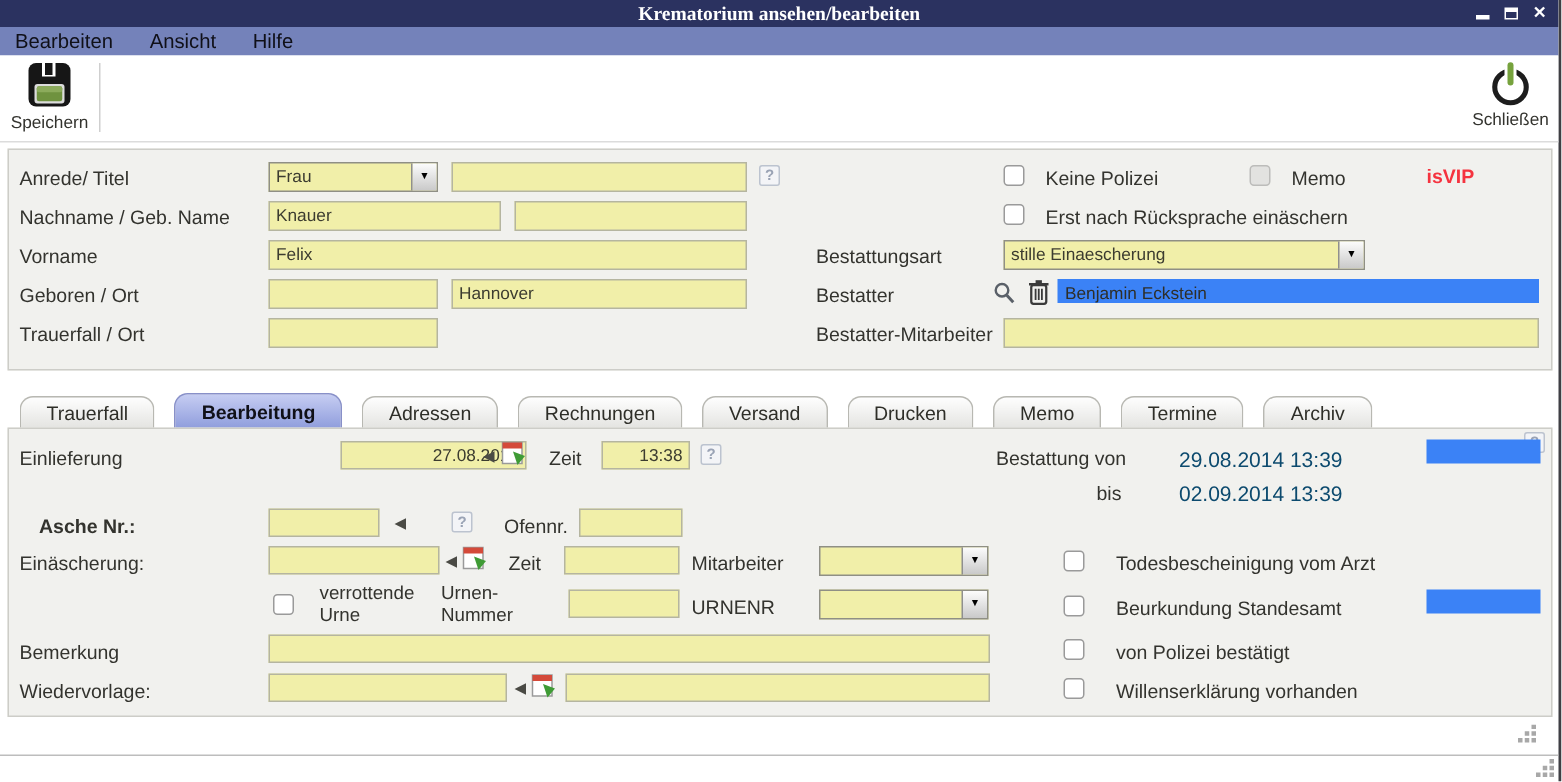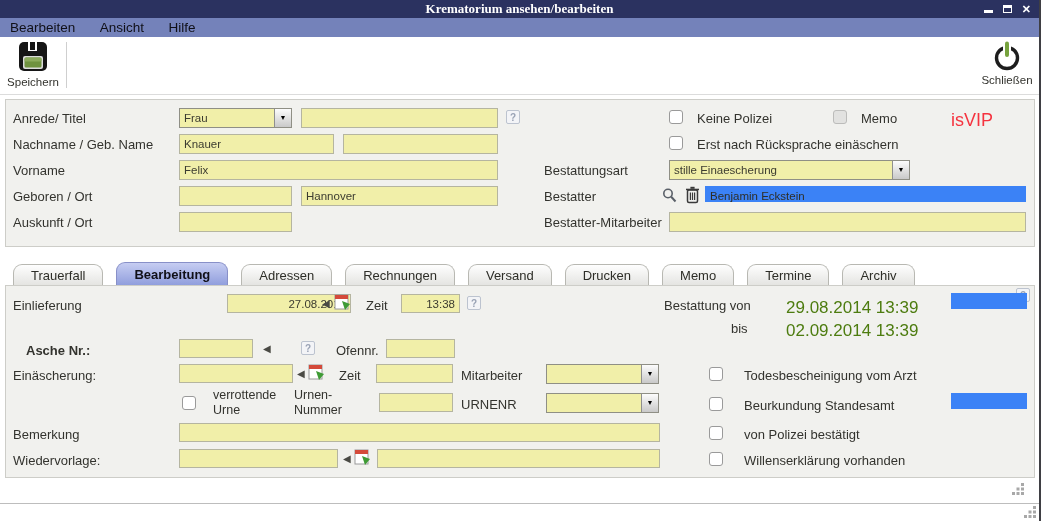--- a/index.html
+++ b/index.html
@@ -17,36 +17,36 @@
   .menubar{position:absolute;left:0;top:18px;width:100%;height:19px;background:#7482ba;}
   .menu-item{display:inline-block;padding:0 10px;font-size:13.5px;color:#101018;line-height:19px;}
   
   .toolbar{position:absolute;left:0;top:37px;width:100%;height:58px;background:#fff;border-bottom:1px solid #dcdcdc;box-sizing:border-box;}
   .toolbtn{position:absolute;top:3px;width:58px;height:52px;text-align:center;}
   .toolbtn .cap{display:block;margin-top:2px;font-size:11.5px;color:#33332e;}
   .tb-sep{position:absolute;left:66px;top:5px;width:1px;height:46px;background:#cfcfcf;}
   
   .panel{position:absolute;background:#f1f1ee;border:1px solid #cdcdc8;box-sizing:border-box;}
   .lbl{position:absolute;font-size:13px;color:#33332e;white-space:nowrap;}
-  .val{position:absolute;font-size:17px;color:#4d7c0f;white-space:nowrap;}
+  .val{position:absolute;font-size:14px;color:#0c4a6e;white-space:nowrap;}
   .yfield{position:absolute;background:#f1efa9;border:1px solid #b5b5a0;height:20px;box-sizing:border-box;
           font-family:"Liberation Sans",sans-serif;font-size:11.5px;color:#3c3c30;padding:0 4px;outline:none;}
   .yfield.ta-r{text-align:right;}
   .cyfield{position:absolute;background:#3b82f6;height:16px;font-size:11.5px;color:#2e2e28;
            line-height:20px;padding:0 5px;box-sizing:border-box;white-space:nowrap;}
   .combo{position:absolute;background:#f1efa9;border:1px solid #8f8f85;height:20px;box-sizing:border-box;display:flex;}
   .combo .ct{flex:1;font-size:11.5px;color:#3c3c30;line-height:18px;padding:0 4px;overflow:hidden;white-space:nowrap;}
   .combo .dd{width:16px;background:linear-gradient(#fcfcfc,#c9c9c9);border-left:1px solid #8f8f8f;
              font-size:7px;color:#000;text-align:center;line-height:18px;}
   .chk{position:absolute;width:14px;height:14px;background:#fff;border:1px solid #9a9a9a;border-radius:3px;box-sizing:border-box;}
   .chk.dis{background:#e2e2e0;border-color:#bcbcba;}
   .help{position:absolute;width:14px;height:14px;background:#f3f4f7;border:1px solid #bcc3cf;border-radius:2px;
         color:#9aa3b5;font-size:10px;font-weight:bold;text-align:center;line-height:13px;box-sizing:border-box;}
   .spin{position:absolute;font-size:10px;color:#4a4a44;}
-  .vip{position:absolute;font-size:18px;font-weight:normal;}
+  .vip{position:absolute;font-size:13px;font-weight:bold;}
   
   .tabs{position:absolute;left:5px;top:263px;height:23px;display:flex;align-items:flex-end;gap:13px;padding-left:8px;}
   .tab{height:21px;padding:0 17px;background:linear-gradient(#fefefe,#e3e3e0);border:1px solid #b8b8b2;border-bottom:none;
        border-radius:9px 9px 0 0;font-size:13px;color:#2e2e28;display:flex;align-items:center;}
   .tab.active{height:23px;background:linear-gradient(#c6cdf2,#8e9cdc);border-color:#8890c8;font-weight:bold;color:#101018;}
   .smlbl{position:absolute;font-size:12.5px;color:#33332e;line-height:15px;}
   .statusline{position:absolute;left:0;top:503px;width:100%;height:1px;background:#bdbdbd;}
   .grip{position:absolute;width:13px;height:13px;}
   svg{display:block;}
 </style>
@@ -95,21 +95,21 @@
       </span>
       <span class="cap">Schließen</span>
     </div>
   </div>
 
   <div class="panel" style="left:5px;top:99px;width:1030px;height:148px;">
     <span class="lbl" style="left:7px;top:11px;">Anrede/ Titel</span>
     <span class="lbl" style="left:7px;top:37px;">Nachname / Geb. Name</span>
     <span class="lbl" style="left:7px;top:63px;">Vorname</span>
     <span class="lbl" style="left:7px;top:89px;">Geboren / Ort</span>
-    <span class="lbl" style="left:7px;top:115px;">Auskunft / Ort</span>
+    <span class="lbl" style="left:7px;top:115px;">Trauerfall / Ort</span>
 
     <div class="combo" style="left:173px;top:8px;width:113px;justify-content:flex-end;">
       <span class="ct">Frau</span>
       <span class="dd">▼</span>
     </div>
     <input class="yfield" style="left: 295px; top: 8px; width: 197px;" value="">
     <div class="help" style="left:500px;top:10px;">?</div>
 
     <input class="yfield" style="left: 173px; top: 34px; width: 155px;" value="Knauer">
     <input class="yfield" style="left: 337px; top: 34px; width: 155px;" value="">

